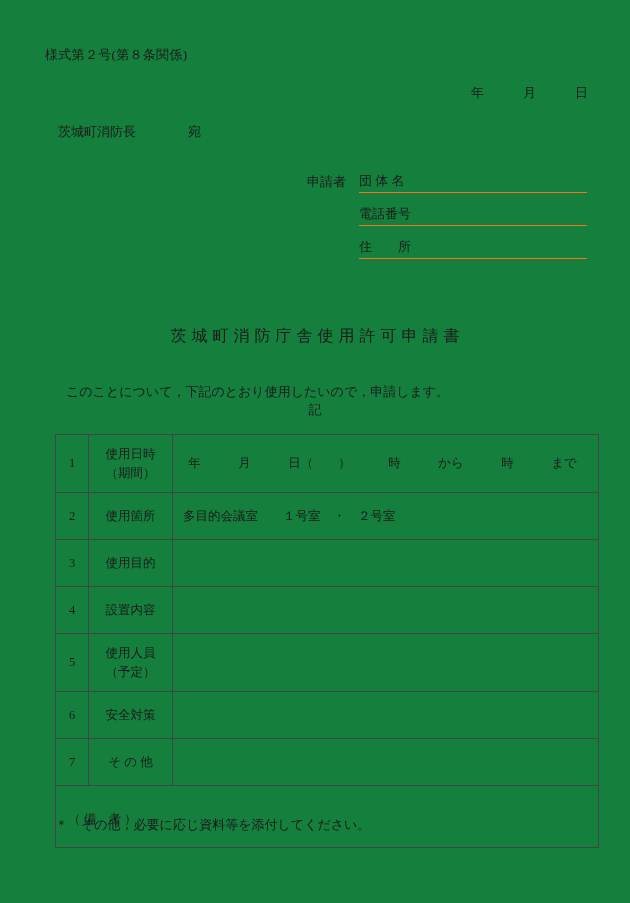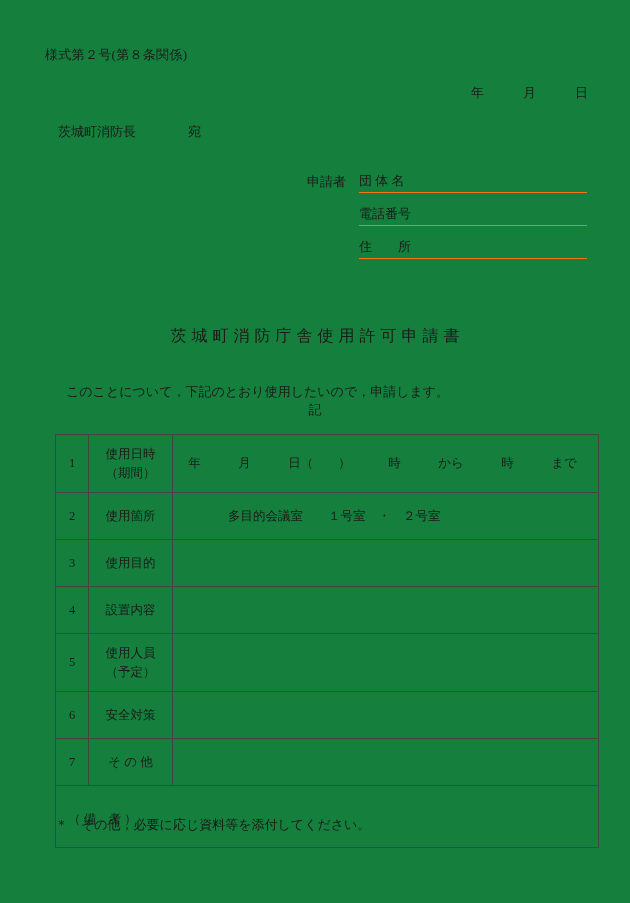--- a/index.html
+++ b/index.html
@@ -132,21 +132,20 @@
   .lbl-sub  { display: block; line-height: 1.45; white-space: pre; }
   .val-center {
     display: block;
     text-align: center;
     white-space: pre;
     padding-right: 16px;
   }
   .val-left {
     display: block;
     white-space: pre;
-    margin-left: 45px;
   }
   .remarks-cell {
     height: 55px;
     vertical-align: top;
     padding: 6px 0 0 12px !important;
   }
   .remarks-label {
     font-size: 12.5px;
     white-space: pre;
   }

